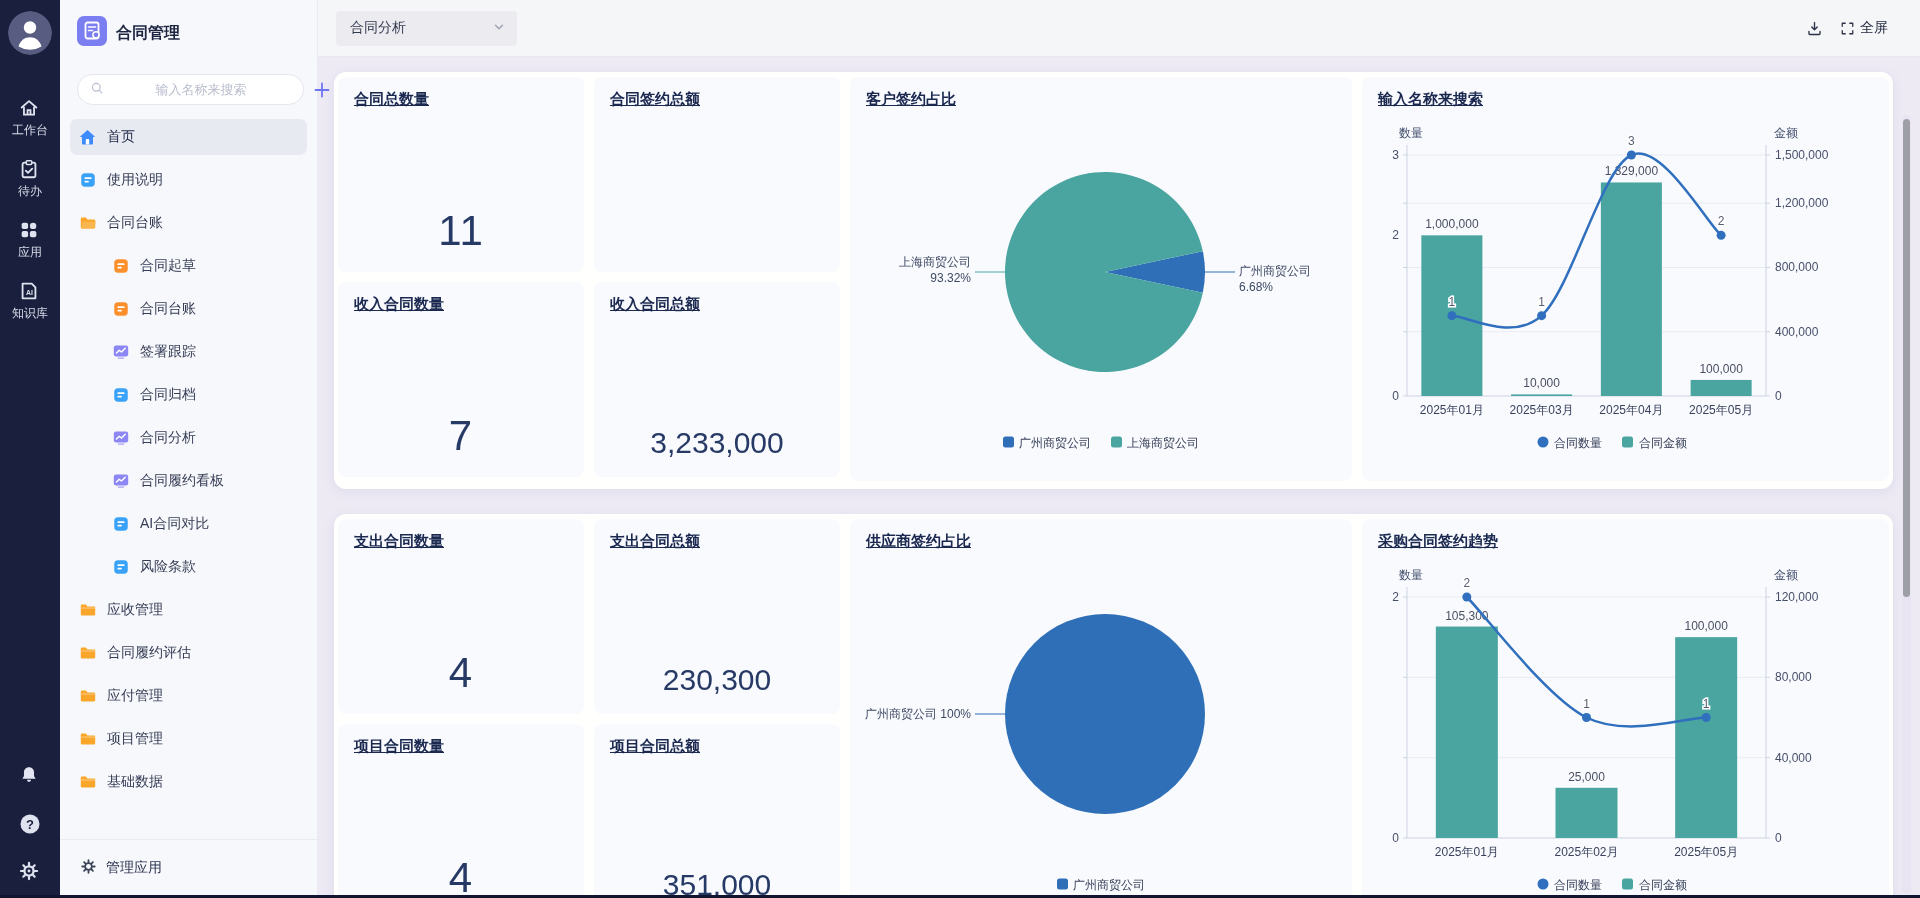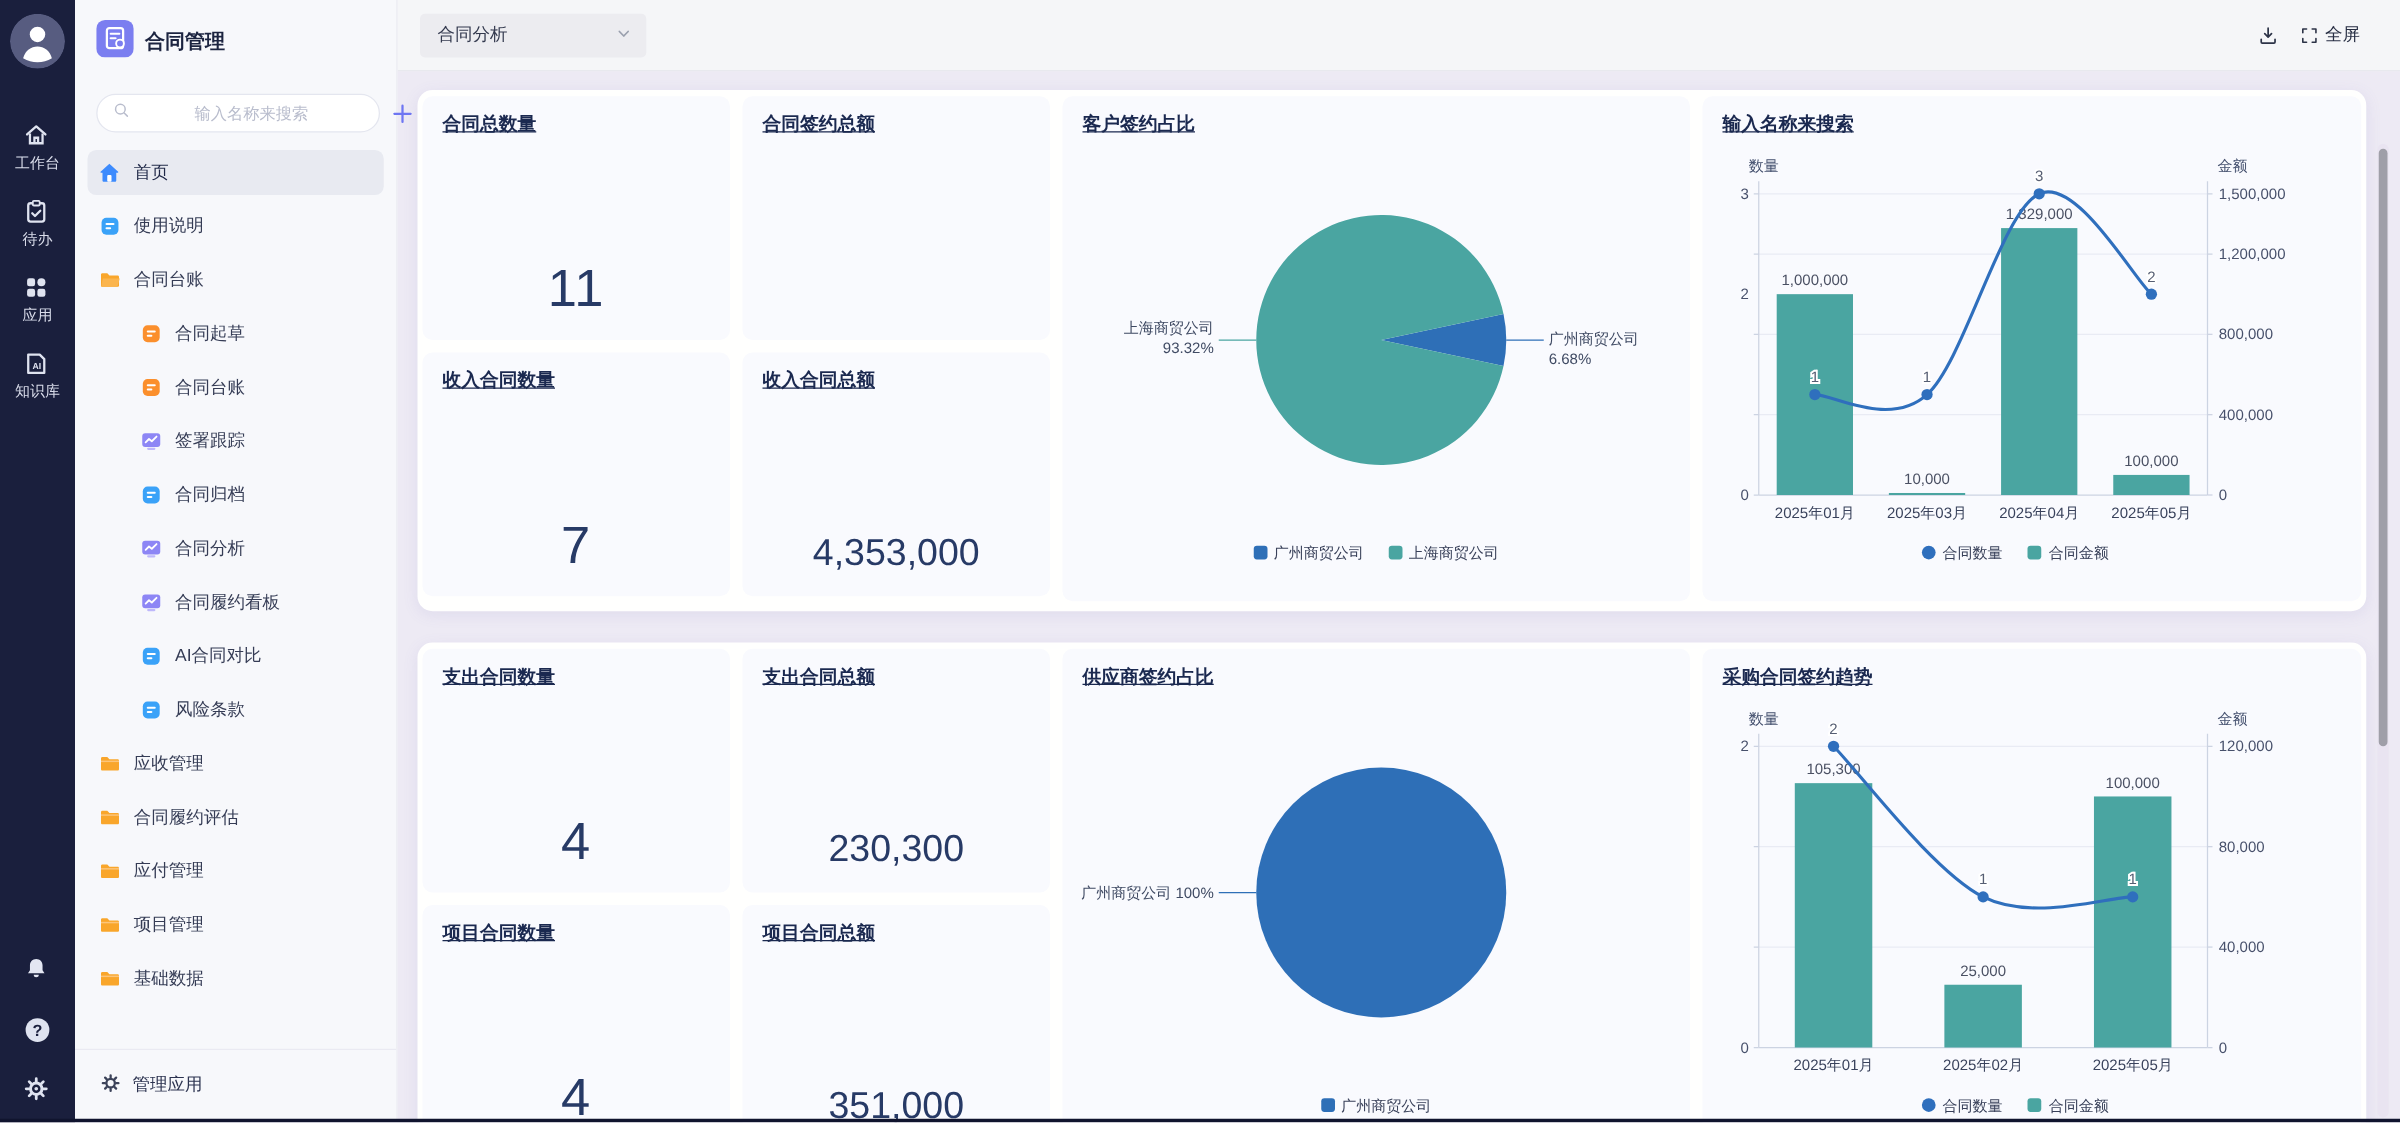--- a/index.html
+++ b/index.html
@@ -374,21 +374,21 @@
         </div>
         <div class="card c2 r1">
           <div class="card-title">合同签约总额</div>
         </div>
         <div class="card c1 r2">
           <div class="card-title">收入合同数量</div>
           <div class="stat-value">7</div>
         </div>
         <div class="card c2 r2">
           <div class="card-title">收入合同总额</div>
-          <div class="stat-value amount">4,353,000</div>
+          <div class="stat-value amount">3,233,000</div>
         </div>
         <div class="card c3">
           <div class="card-title">客户签约占比</div>
           <svg class="chart-svg" id="pie0" viewBox="0 0 502 404">
               <path d="M255,195 L352.8060425078248,174.1678601925398 A100,100 0 0 1 352.8060425078248,215.8321398074602 Z" fill="#2e6fb7"></path>
               <path d="M255,195 L352.8060425078248,215.8321398074602 A100,100 0 1 1 352.80604250782477,174.16786019253973 Z" fill="#4aa5a1"></path>
               <path d="M355,195 L385,195" stroke="#2e6fb7" stroke-width="1" fill="none"></path>
               <text x="389" y="198" text-anchor="start" font-size="12" fill="#3f4a63">广州商贸公司</text>
               <text x="389" y="214" text-anchor="start" font-size="12" fill="#3f4a63">6.68%</text>
               <path d="M155,195 L125,195" stroke="#4aa5a1" stroke-width="1" fill="none"></path>

